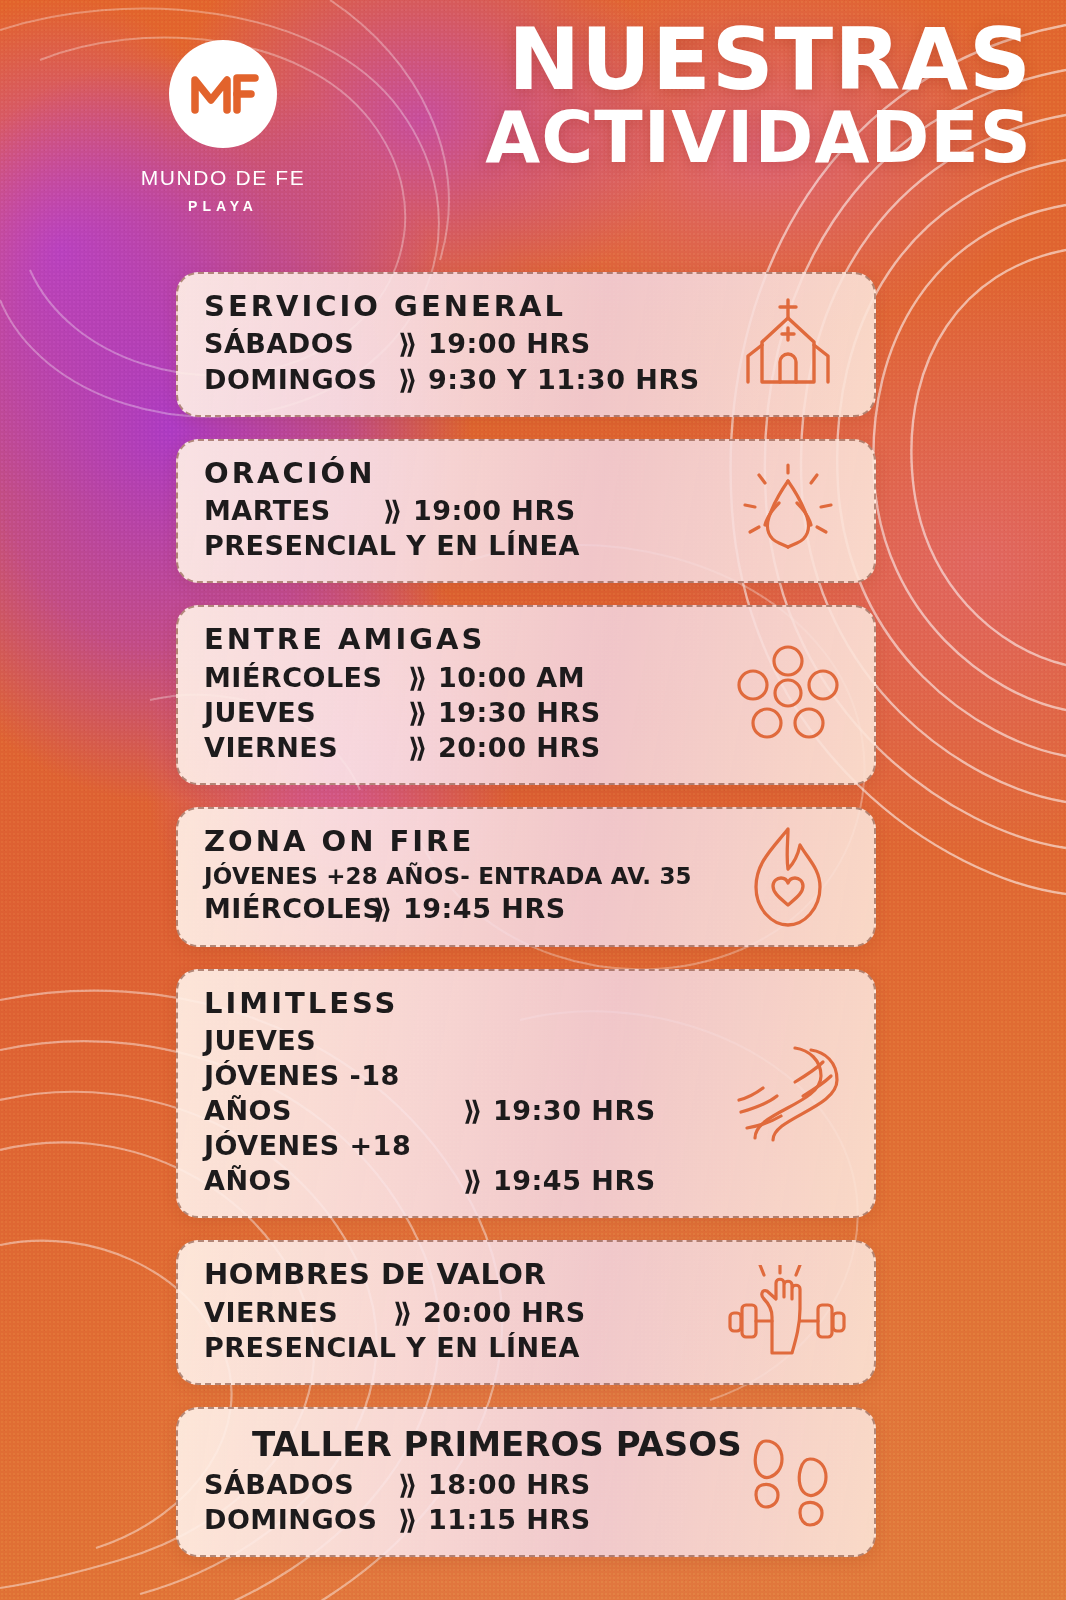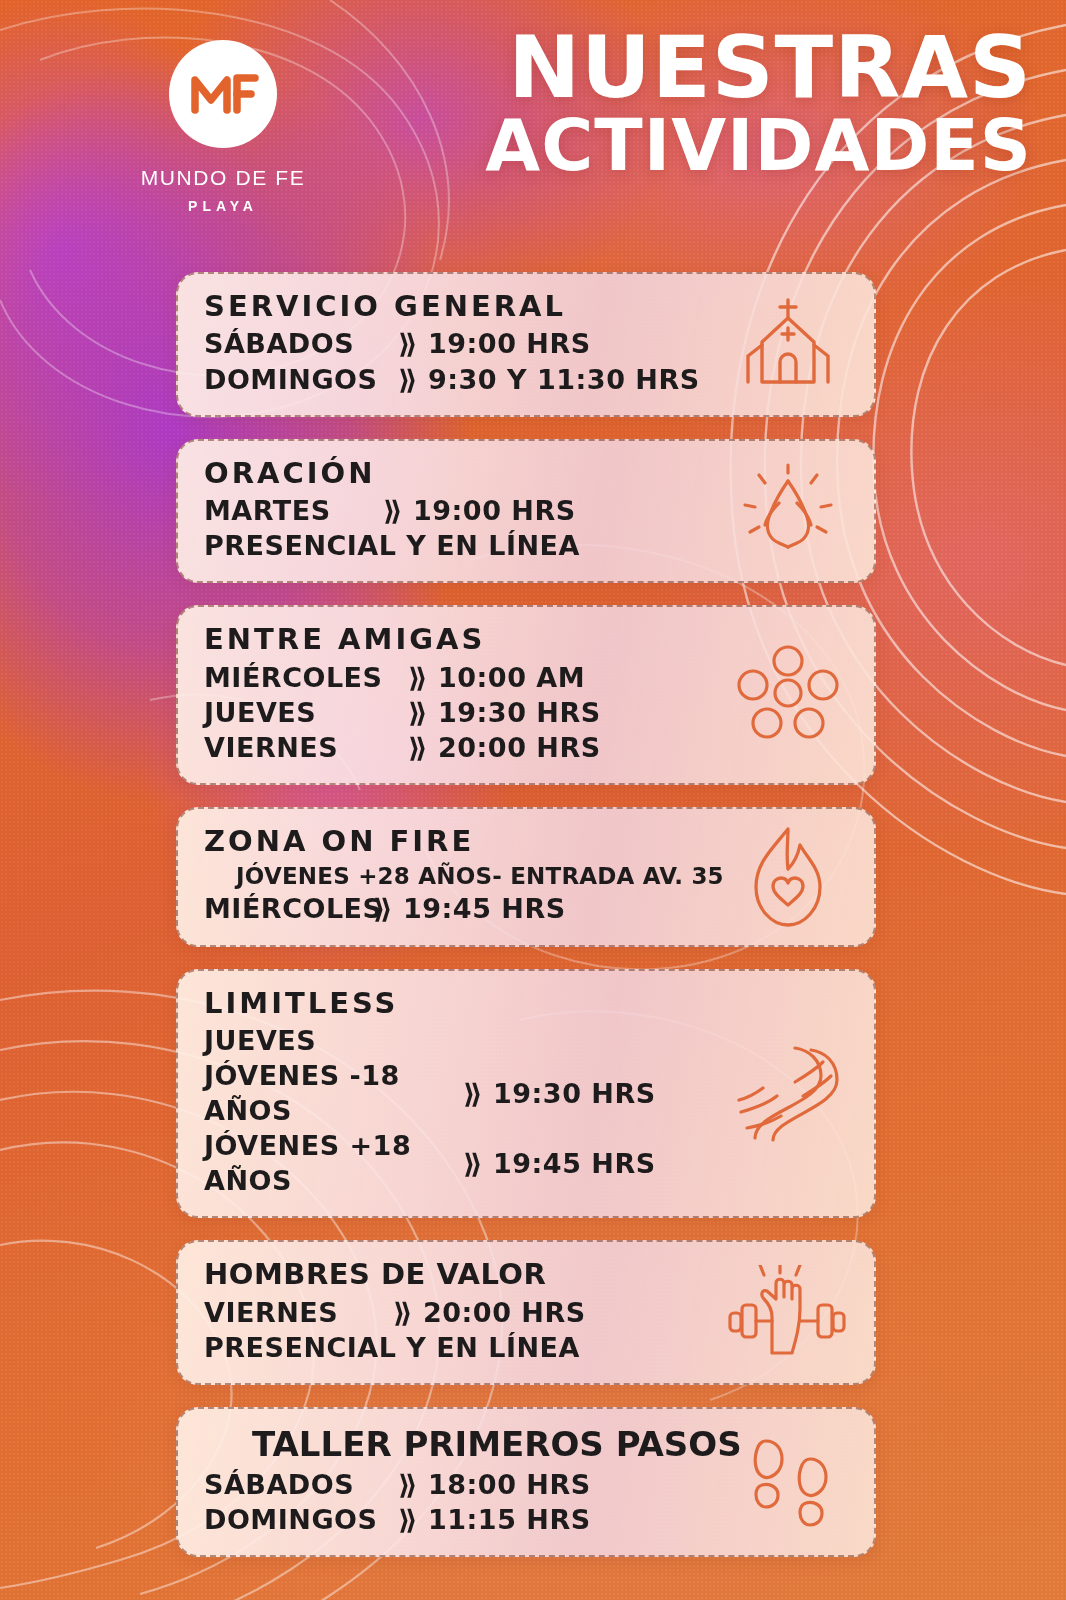--- a/index.html
+++ b/index.html
@@ -85,21 +85,21 @@
     margin-top: 8px;
     font-size: 14px;
     font-weight: bold;
     letter-spacing: 5px;
     color: #ffffff;
   }
 
   .title-block {
     position: absolute;
     right: 34px;
-    top: 28px;
+    top: 20px;
     text-align: right;
     color: #ffffff;
   }
   .title-1, .title-2 {
     font-family: "DejaVu Sans", sans-serif;
     font-weight: bold;
     line-height: 0.92;
     letter-spacing: 1px;
     text-shadow: 0 3px 14px rgba(150,40,20,0.28);
   }
@@ -133,36 +133,36 @@
     letter-spacing: 3px;
     line-height: 1.12;
   }
   .card-title.tight { letter-spacing: 0.5px; }
   .card-title.tight2 { letter-spacing: 0px; font-size: 34px; margin-left: 48px; }
 
   .lines { margin-top: 4px; }
 
   .line {
     display: flex;
-    align-items: center;
+    align-items: flex-end;
     font-family: "DejaVu Sans", sans-serif;
     font-size: 27px;
     font-weight: bold;
     color: #1d1b1c;
     letter-spacing: 0.5px;
     line-height: 1.3;
   }
   .line .day { display: inline-block; }
   .line .arrow {
     font-family: "DejaVu Sans", sans-serif;
     font-weight: bold;
     padding: 0 10px 0 4px;
   }
   .line.full .day { width: auto; }
-  .line.note { font-size: 23px; letter-spacing: 0.2px; margin-left: 32px; }
+  .line.note { font-size: 23px; letter-spacing: 0.2px; }
 
   
   .w-190 .day { width: 190px; }
   .w-175 .day { width: 175px; }
   .w-200 .day { width: 200px; }
   .w-165 .day { width: 165px; }
   .w-255 .day { width: 255px; }
   .w-185 .day { width: 185px; }
 
   .card-icon {

